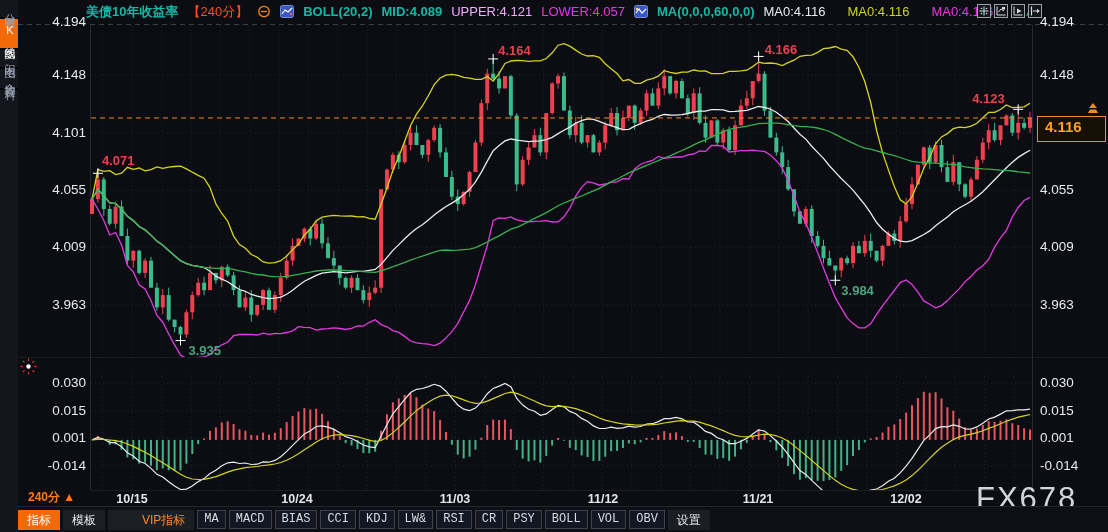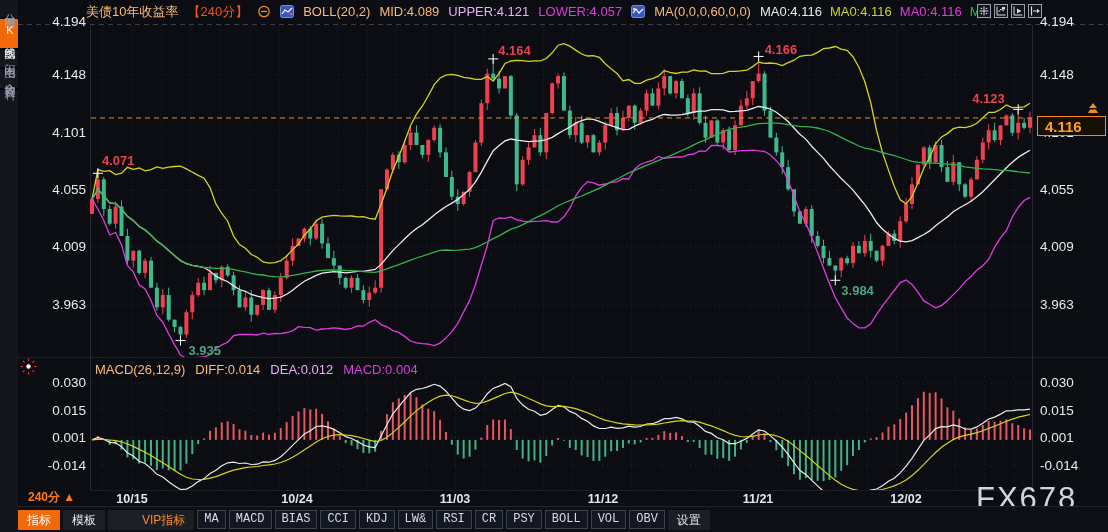--- a/index.html
+++ b/index.html
@@ -17,30 +17,30 @@
     text-align:center; font-size:11px; letter-spacing:2px; line-height:16px;
     color:#99a1b1; cursor:pointer; border-bottom:2px solid #05060a;
   }
   .side-tab.active { background:#f2690a; color:#ffffff; }
   
   #topbar {
     position:absolute; left:18px; top:0; width:1090px; height:23px; z-index:5;
     display:flex; align-items:center; gap:9px; padding-left:68px;
     white-space:nowrap; font-size:13px;
   }
-  .t-white { color:#fdba74; } .t-red { color:#ff4f1f; }
+  .t-white { color:#14b8a6;font-weight:bold; } .t-red { color:#ff4f1f; }
   .t-yellow { color:#f0abfc; } .t-magenta { color:#e23ae2; }
   .mini-icon { display:inline-flex; width:14px; height:13px; }
   #win-icons { position:absolute; right:66px; top:4px; display:flex; gap:3px; z-index:7; }
   .win-btn { width:14px; height:14px; border:1px solid #9aa0aa; background:#14161d;
     display:flex; align-items:center; justify-content:center; cursor:pointer; }
   
   #macd-header { position:absolute; left:95px; top:362px; z-index:4; font-size:13px; display:flex; gap:10px; }
   #price-box {
-    position:absolute; left:1037px; top:116px; width:69px; height:20px; z-index:5;
+    position:absolute; left:1037px; top:116px; width:69px; height:26px; z-index:5;
     border:1px solid #f28a1e; background:#171007; color:#ffa21f;
     font-size:15px; font-weight:bold; line-height:20px; padding-left:7px;
   }
   #price-arrow { position:absolute; left:1086px; top:103px; z-index:6; }
   #sun-icon { position:absolute; left:20px; top:358px; z-index:4; }
   #footer-period { position:absolute; left:28px; top:489px; z-index:5;
     color:#ff7a14; font-weight:bold; font-size:12px; }
   #watermark { position:absolute; left:950px; top:481px; z-index:6;
     font-size:31px; letter-spacing:2px; color:#d2d5dc; font-weight:500;margin-left:26px; }
   
@@ -723,21 +723,21 @@
     <span class="t-yellow">UPPER:4.121</span>
     <span class="t-magenta">LOWER:4.057</span>
     <span class="mini-icon">
       <svg width="14" height="13" viewBox="0 0 14 13">
           <rect x="0.5" y="0.5" width="13" height="12" rx="2" fill="#3757c9" stroke="#8fa6e8" stroke-width="0.8"></rect>
           <polyline points="2,8 5,4 8,8 12,4" fill="none" stroke="#fff" stroke-width="1.2"></polyline>
           <circle cx="3" cy="4" r="1.2" fill="#ffd24a"></circle>
         </svg>
     </span>
     <span class="t-white">MA(0,0,0,60,0,0)</span>
-    <span id="ma-values" style="display:inline-flex;gap:8px;">
+    <span id="ma-values" style="display:inline-flex;gap:22px;">
         <span style="color: rgb(232, 234, 238);">MA0:4.116</span>
         <span style="color: rgb(205, 212, 30);">MA0:4.116</span>
         <span style="color: rgb(226, 58, 226);">MA0:4.116</span>
         <span style="color: rgb(53, 177, 79);">MA</span>
       </span>
   </div>
 
   <div id="win-icons">
     <span class="win-btn">
       <svg width="10" height="10" viewBox="0 0 10 10">
@@ -764,26 +764,20 @@
     </span>
     <span class="win-btn">
       <svg width="10" height="10" viewBox="0 0 10 10">
           <line x1="1.5" y1="0.5" x2="1.5" y2="9.5" stroke="#d8dbe0" stroke-width="1.2"></line>
           <line x1="3" y1="5" x2="8" y2="5" stroke="#d8dbe0" stroke-width="1"></line>
           <polygon points="7,2.8 9.8,5 7,7.2" fill="#d8dbe0"></polygon>
         </svg>
     </span>
   </div>
 
-  <div id="macd-header">
-    <span class="t-white">MACD(26,12,9)</span>
-    <span class="t-white">DIFF:0.014</span>
-    <span class="t-yellow">DEA:0.012</span>
-    <span class="t-magenta">MACD:0.004</span>
-  </div>
 
   <span id="sun-icon">
     <svg width="17" height="17" viewBox="0 0 17 17">
       <g stroke="#e03030" stroke-width="1.2">
         <line x1="8.5" y1="0.5" x2="8.5" y2="3"></line>
           <line x1="8.5" y1="14" x2="8.5" y2="16.5"></line>
         <line x1="0.5" y1="8.5" x2="3" y2="8.5"></line>
           <line x1="14" y1="8.5" x2="16.5" y2="8.5"></line>
         <line x1="2.8" y1="2.8" x2="4.6" y2="4.6"></line>
           <line x1="12.4" y1="12.4" x2="14.2" y2="14.2"></line>

